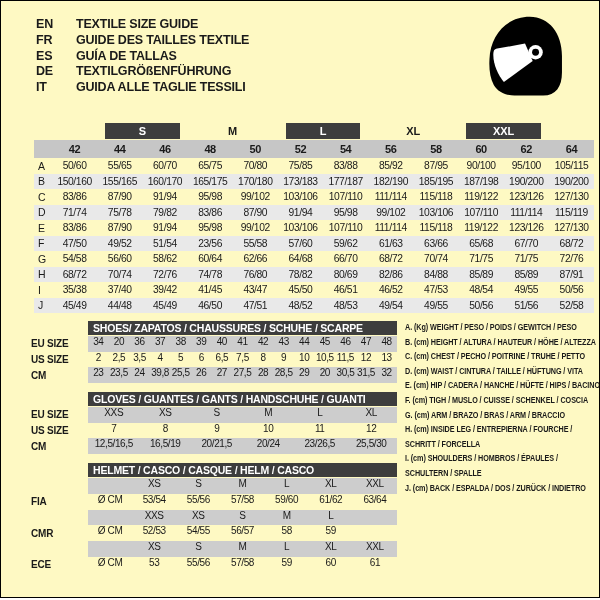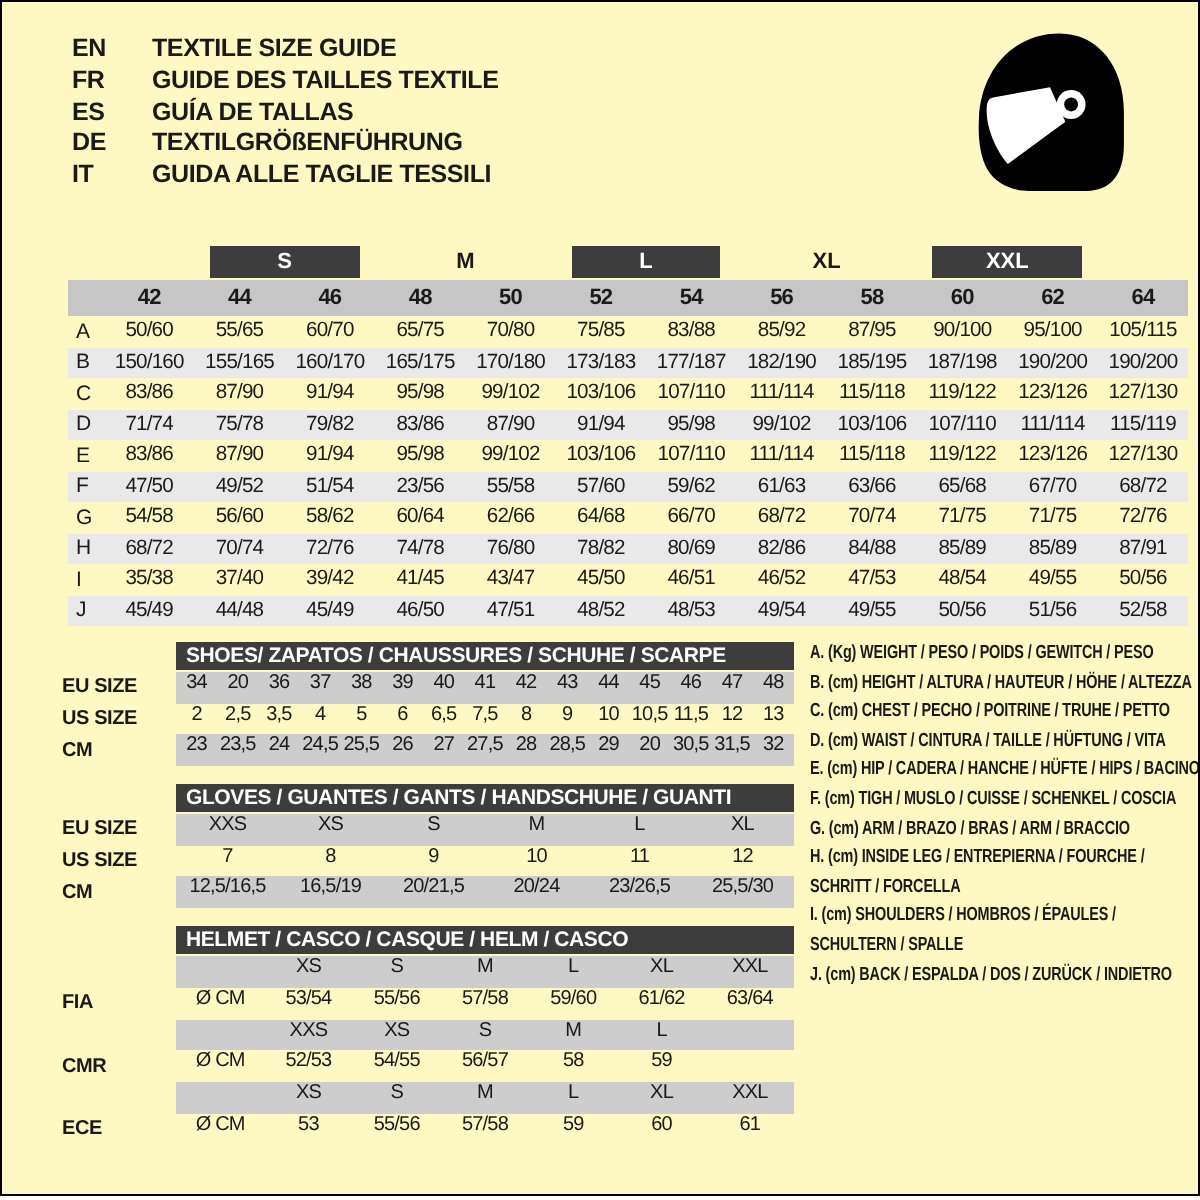--- a/index.html
+++ b/index.html
@@ -314,21 +314,21 @@
               <div class="sub-cell">12</div>
               <div class="sub-cell">13</div>
             </div>
           </div>
           <div class="sub-row">
             <div class="sub-label">CM</div>
             <div class="sub-cells shaded">
               <div class="sub-cell">23</div>
               <div class="sub-cell">23,5</div>
               <div class="sub-cell">24</div>
-              <div class="sub-cell">24,5</div>
+              <div class="sub-cell">39,8</div>
               <div class="sub-cell">25,5</div>
               <div class="sub-cell">26</div>
               <div class="sub-cell">27</div>
               <div class="sub-cell">27,5</div>
               <div class="sub-cell">28</div>
               <div class="sub-cell">28,5</div>
               <div class="sub-cell">29</div>
               <div class="sub-cell">20</div>
               <div class="sub-cell">30,5</div>
               <div class="sub-cell">31,5</div>

